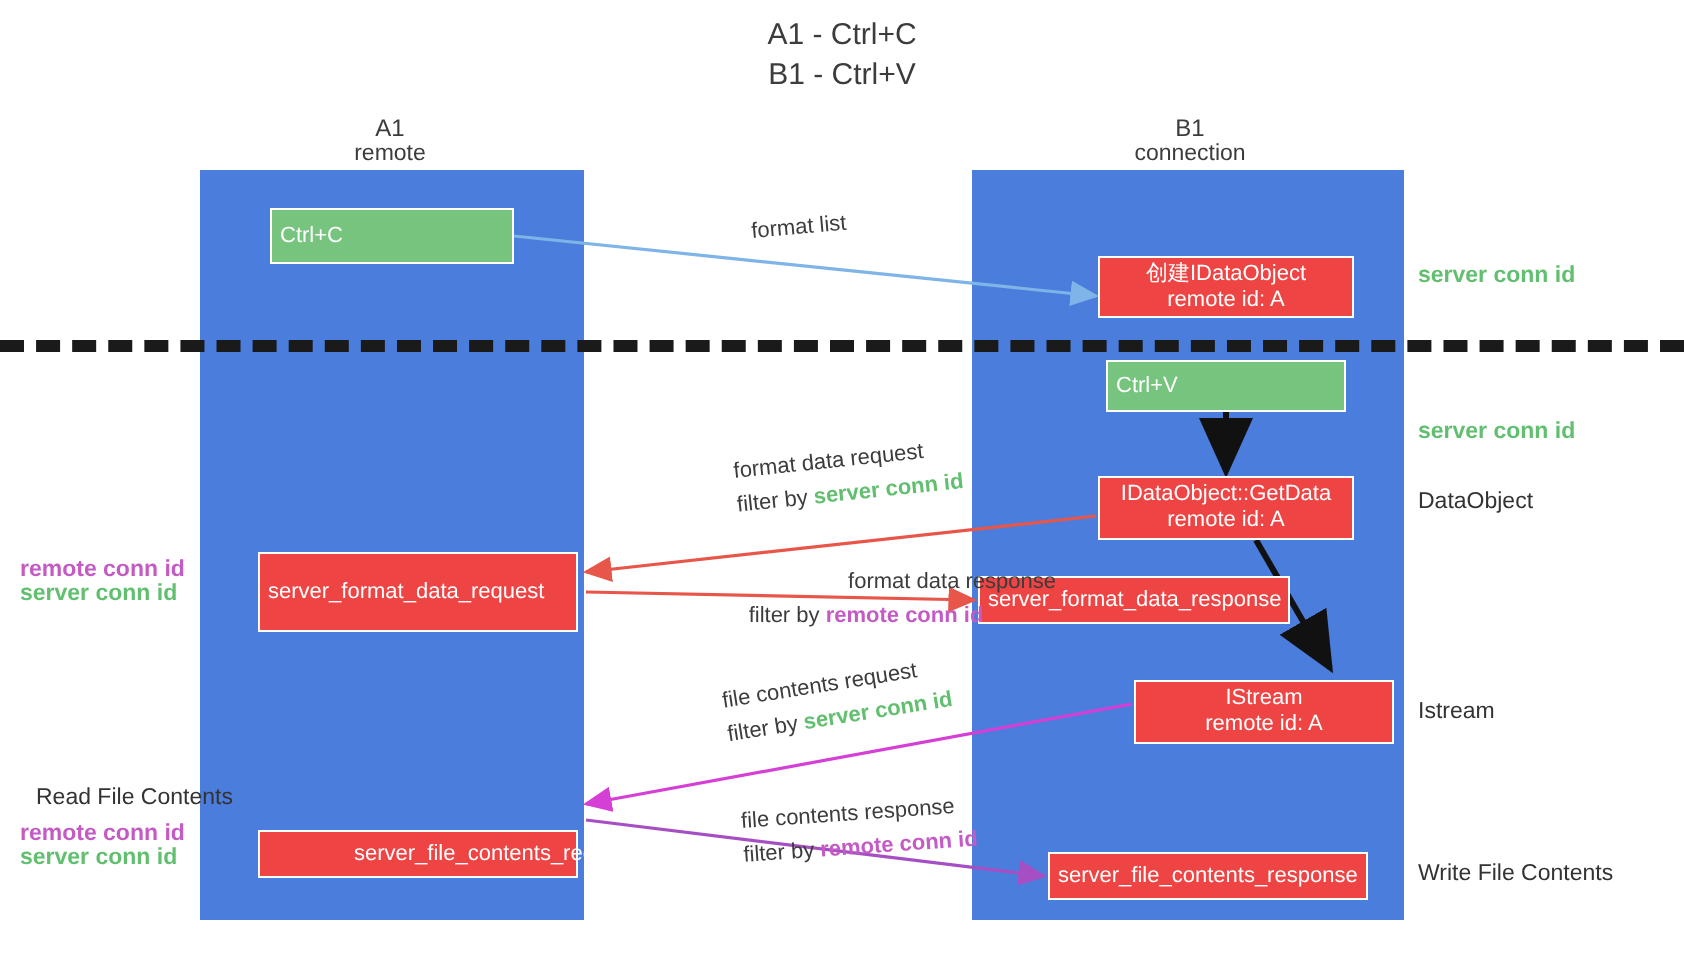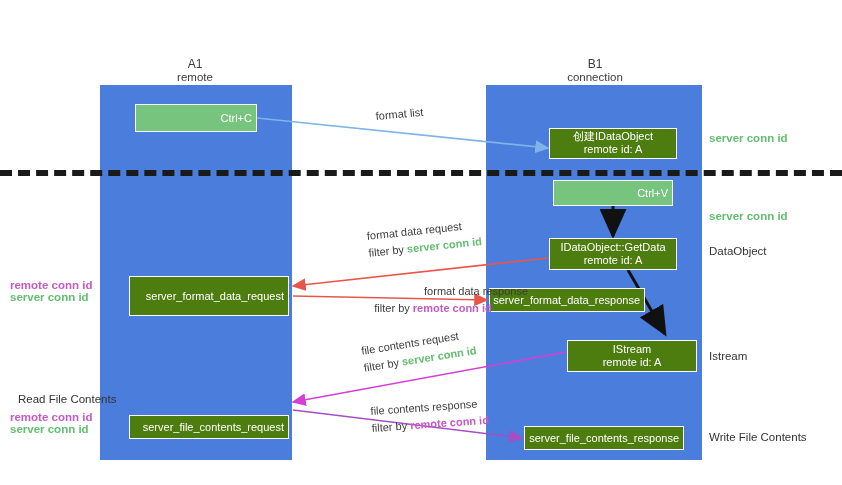--- a/index.html
+++ b/index.html
@@ -24,27 +24,27 @@
     font-size:11.5px;color:#3c3c3c;text-align:center;line-height:13px;
   }
   .lane-head .big{font-size:12px;}
 
   
   .lane{background:#4a7ddc;}
 
   
   .box{
     box-sizing:border-box;
-    display:flex;align-items:center;justify-content:flex-end;
+    display:flex;align-items:center;justify-content:flex-start;
     text-align:center;color:#ffffff;font-size:11px;line-height:13px;
     border:1px solid rgba(255,255,255,0.55);
     padding:2px 4px;
   }
   .box.green{background:#76c47e;border-color:#ffffff;}
-  .box.orange{background:#4d7c0f;border-color:#ffffff;}
+  .box.orange{background:#ef4444;border-color:#ffffff;}
   .box .l2{display:block;}
   .lbl-green{color:#62bf70;font-weight:bold;font-size:11.5px;}
   .lbl-purple{color:#c45ac4;font-weight:bold;font-size:11.5px;}
   .lbl-black{color:#333;font-size:11.5px;}
 
   
   .edge-lbl{
     font-size:11px;color:#3c3c3c;line-height:17px;white-space:nowrap;
     transform-origin:0 0;
   }
@@ -56,20 +56,24 @@
     left:0;top:170px;width:842px;height:0;
     border-top:6px dashed #1a1a1a;
   }
   svg.overlay{position:absolute;left:0;top:0;width:842px;height:485px;pointer-events:none;}
 </style>
 </head>
 <body>
 
 <div id="stage">
 
+  <div class="abs title">
+    <div>A1 - Ctrl+C</div>
+    <div>B1 - Ctrl+V</div>
+  </div>
 
   <div class="abs lane-head" style="left:130px;top:58px;width:130px;">
     <div class="big">A1</div>
     <div>remote</div>
   </div>
   <div class="abs lane-head" style="left:530px;top:58px;width:130px;">
     <div class="big">B1</div>
     <div>connection</div>
   </div>
 

